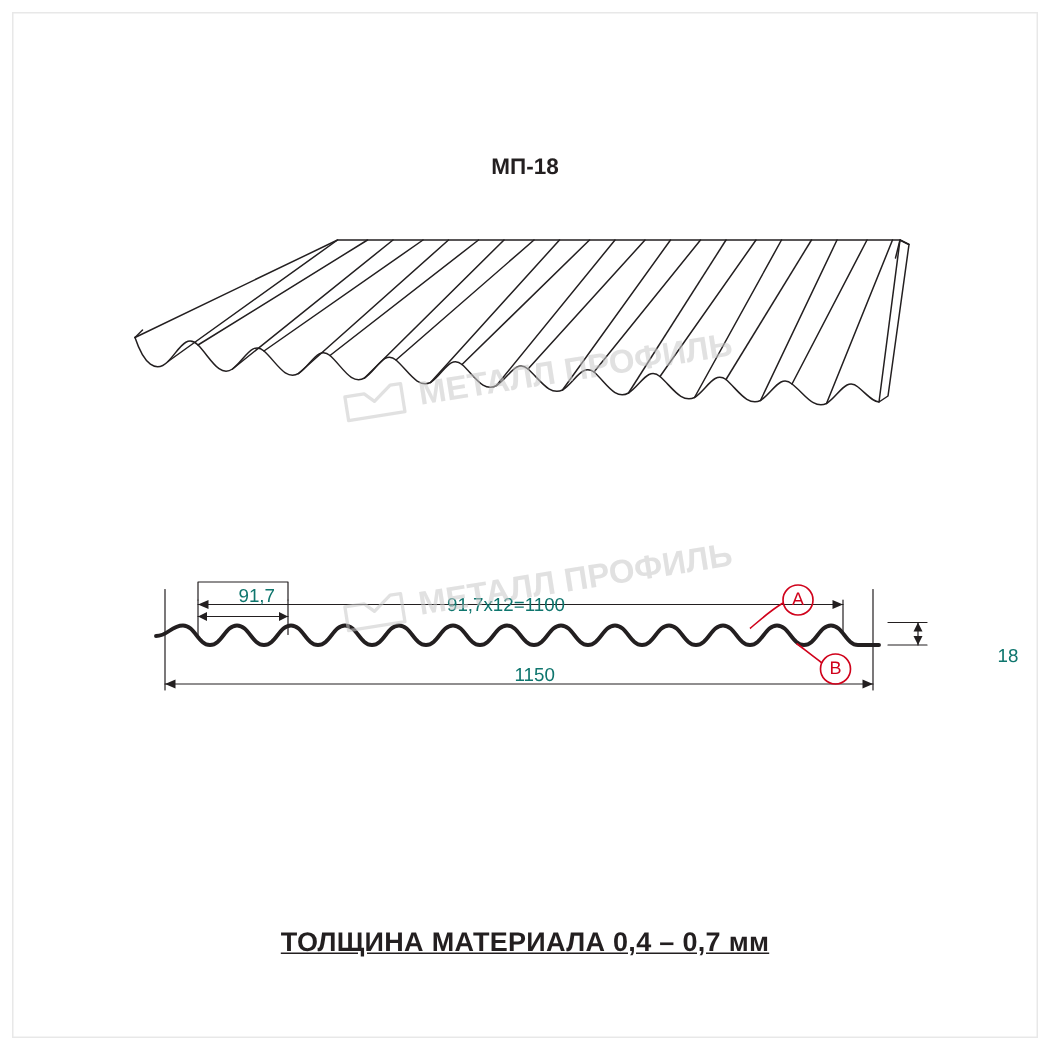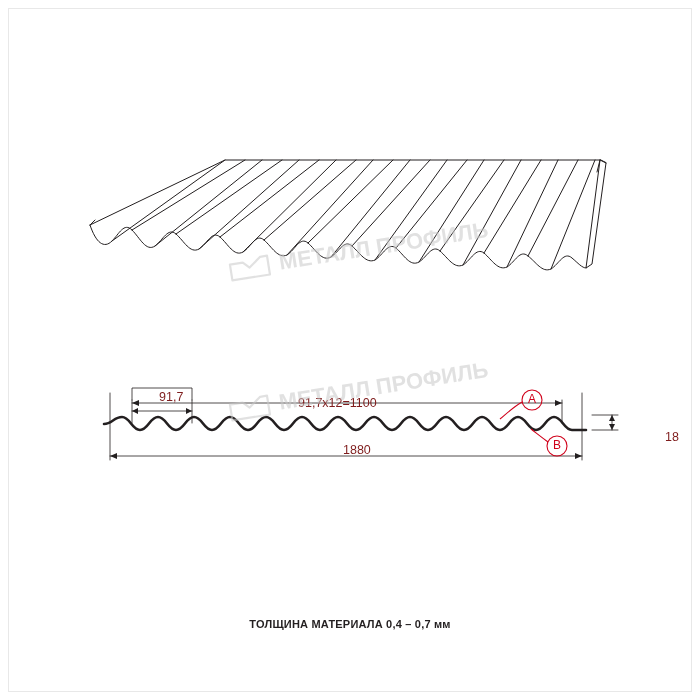--- a/index.html
+++ b/index.html
@@ -50,24 +50,25 @@
     font-size: 15px;
     font-weight: bold;
     color: #231f20;
   }
   .footer {
     position: absolute;
     top: 618px;
     left: 0;
     width: 700px;
     text-align: center;
-    font-size: 11px;
+    font-size: 18px;
     font-weight: bold;
     letter-spacing: 0.2px;
     color: #231f20;
+    text-decoration: underline;
   }
   .art {
     position: absolute;
     left: 0;
     top: 0;
     width: 700px;
     height: 700px;
   }
   .wm {
     position: absolute;
@@ -93,21 +94,21 @@
     transform-origin: left center;
   }
   .wm-mark {
     display: inline-block;
     vertical-align: middle;
     margin-right: 8px;
   }
   .dim-label {
     position: absolute;
     font-size: 12.5px;
-    color: #7f1d1d;
+    color: #0f766e;
     white-space: nowrap;
   }
   .lbl-1100 { left: 298px; top: 396px; }
   .lbl-917  { left: 159px; top: 390px; }
   .lbl-1150 { left: 343px; top: 443px; }
   .lbl-18   { left: 620px; top: 430px; margin-left: 45px; }
   .callout-letter {
     position: absolute;
     font-size: 12px;
     color: #d0021b;
@@ -116,20 +117,21 @@
   .ca { left: 528px; top: 392px; }
   .cb { left: 553px; top: 438px; }
 </style>
 </head>
 <body>
 
 <div class="page">
 
   <div class="frame"></div>
 
+  <div class="subtitle">МП-18</div>
 
   <svg class="art" viewBox="0 0 700 700">
     <g fill="none" stroke="#231f20" stroke-width="1" stroke-linejoin="round" stroke-linecap="round">
 
       <path d="M90 225 L225 160 L600 160 L597 172" stroke="#231f20" stroke-width="1"></path>
 
       <path d="M90 225
                C 96 243, 104 249, 112 241
                C 119 234, 124 222, 132 230
                C 140 238, 146 252, 155 246
@@ -240,21 +242,21 @@
     <g fill="none" stroke="#d0021b" stroke-width="1.1">
       <circle cx="532" cy="400" r="10"></circle>
       <path d="M522 402 C 512 408, 505 415, 500 419"></path>
       <circle cx="557" cy="446" r="10"></circle>
       <path d="M548 442 C 540 436, 535 432, 531 429"></path>
     </g>
   </svg>
 
   <div class="dim-label lbl-1100">91,7х12=1100</div>
   <div class="dim-label lbl-917">91,7</div>
-  <div class="dim-label lbl-1150">1880</div>
+  <div class="dim-label lbl-1150">1150</div>
   <div class="dim-label lbl-18">18</div>
 
   <div class="callout-letter ca">A</div>
   <div class="callout-letter cb">B</div>
 
   <div class="wm wm1">
     <svg class="wm-mark" width="44" height="26" viewBox="0 0 44 26">
       <path d="M3 22 L3 6 L16 6 L22 12 L34 3 L41 3 L41 22 Z" fill="none" stroke="#c9c9c9" stroke-width="2.2" stroke-linejoin="round"></path>
     </svg><span>МЕТАЛЛ ПРОФИЛЬ</span>
   </div>

